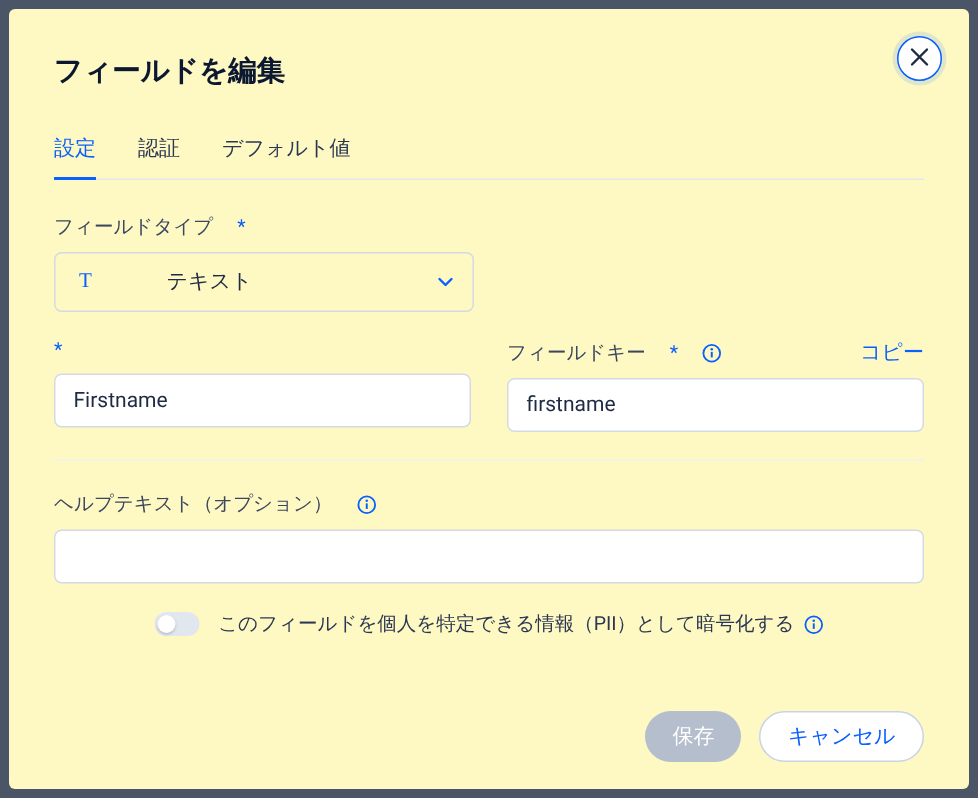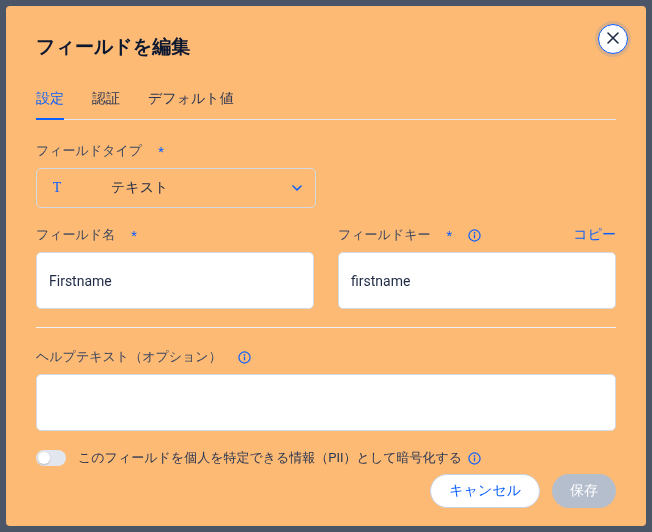--- a/index.html
+++ b/index.html
@@ -4,21 +4,21 @@
 <style>
   * { box-sizing: border-box; margin: 0; padding: 0; }
   body {
     font-family: -apple-system, BlinkMacSystemFont, "Segoe UI", Roboto, "Helvetica Neue", Arial, sans-serif;
     background: #4a5568;
     width: 652px;
     height: 532px;
     overflow: hidden;
   }
   .modal {
-    background: #fdba74;
+    background: #fef9c3;
     width: 640px;
     height: 520px;
     margin: 6px;
     border-radius: 4px;
     position: relative;
     padding: 28px 30px 20px 30px;
   }
   .close-btn {
     position: absolute;
     top: 18px;
@@ -112,39 +112,40 @@
     margin-bottom: 8px;
   }
   .copy-link {
     color: #0a5fff;
     font-size: 14px;
     cursor: pointer;
     font-family: Liberation Serif, serif;
   }
   .text-input {
     width: 100%;
-    height: 57px;
+    height: 36px;
     border: 1px solid #d4dae4;
     border-radius: 5px;
     padding: 0 12px;
     font-size: 14px;
     color: #1f2a44;
     outline: none;
     font-family: inherit;
   }
   hr.divider {
     border: none;
     border-top: 1px solid #eef1f6;
     margin: 10px 0 20px 0;
   }
   .toggle-row {
     display: flex;
     align-items: center;
     gap: 12px;
     margin-top: 18px;
+    justify-content: center;
   }
   .toggle {
     width: 30px;
     height: 16px;
     background: #e2e6ee;
     border-radius: 10px;
     position: relative;
     cursor: pointer;
   }
   .toggle-knob {
@@ -228,21 +229,20 @@
         <svg width="12" height="12" viewBox="0 0 12 12">
             <path d="M2 4 L6 8 L10 4" stroke="#0a5fff" stroke-width="1.6" fill="none" stroke-linecap="round" stroke-linejoin="round"></path>
           </svg>
       </span>
     </div>
   </div>
 
   <div class="row-two">
     <div class="col">
       <div class="label">
-        <span>フィールド名</span>
         <span class="req">*</span>
       </div>
       <input class="text-input" type="text" value="Firstname" style="">
     </div>
     <div class="col">
       <div class="label-row">
         <div class="label" style="margin-bottom:0">
           <span>フィールドキー</span>
           <span class="req">*</span>
           <span class="info-icon">
@@ -285,17 +285,17 @@
         <svg viewBox="0 0 14 14">
             <circle cx="7" cy="7" r="6" fill="none" stroke="#0a5fff" stroke-width="1.3"></circle>
             <circle cx="7" cy="4.2" r="0.9" fill="#0a5fff"></circle>
             <rect x="6.3" y="6" width="1.4" height="4" fill="#0a5fff"></rect>
           </svg>
       </span>
     </div>
   </div>
 
   <div class="footer">
+    <button class="btn btn-save">保存</button>
     <button class="btn btn-cancel">キャンセル</button>
-    <button class="btn btn-save">保存</button>
   </div>
 
 </div>
 
 </body></html>

